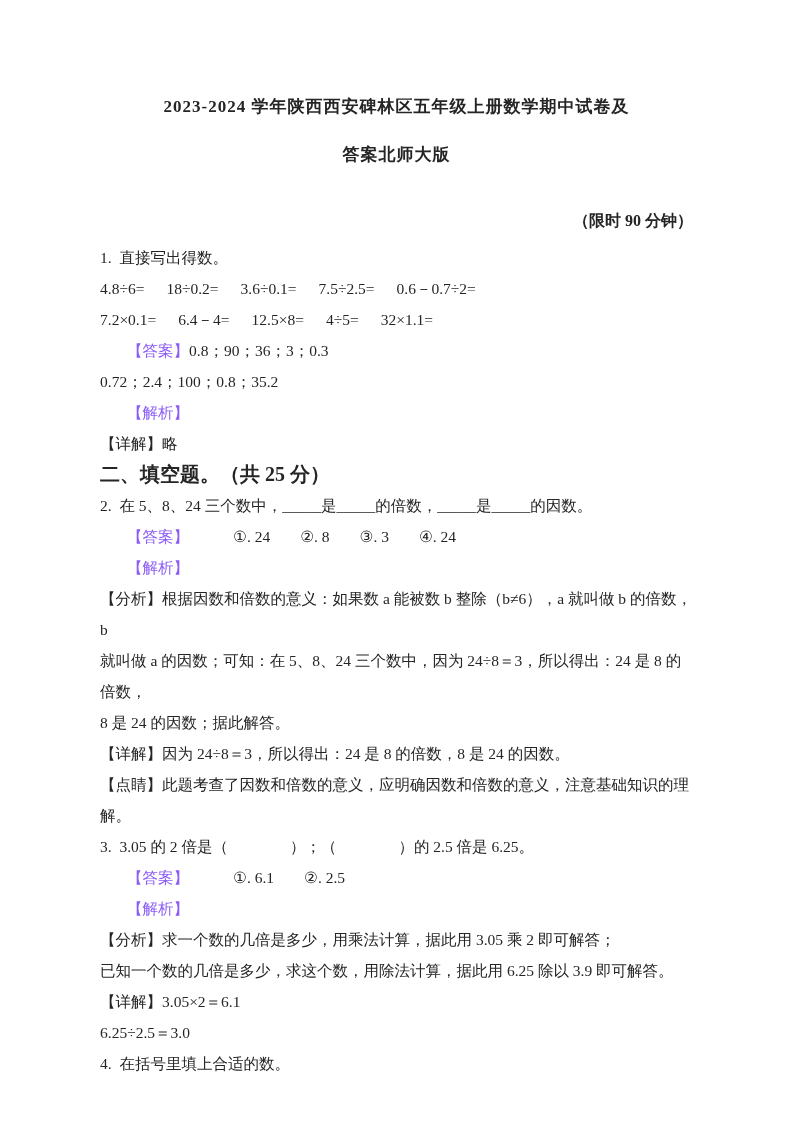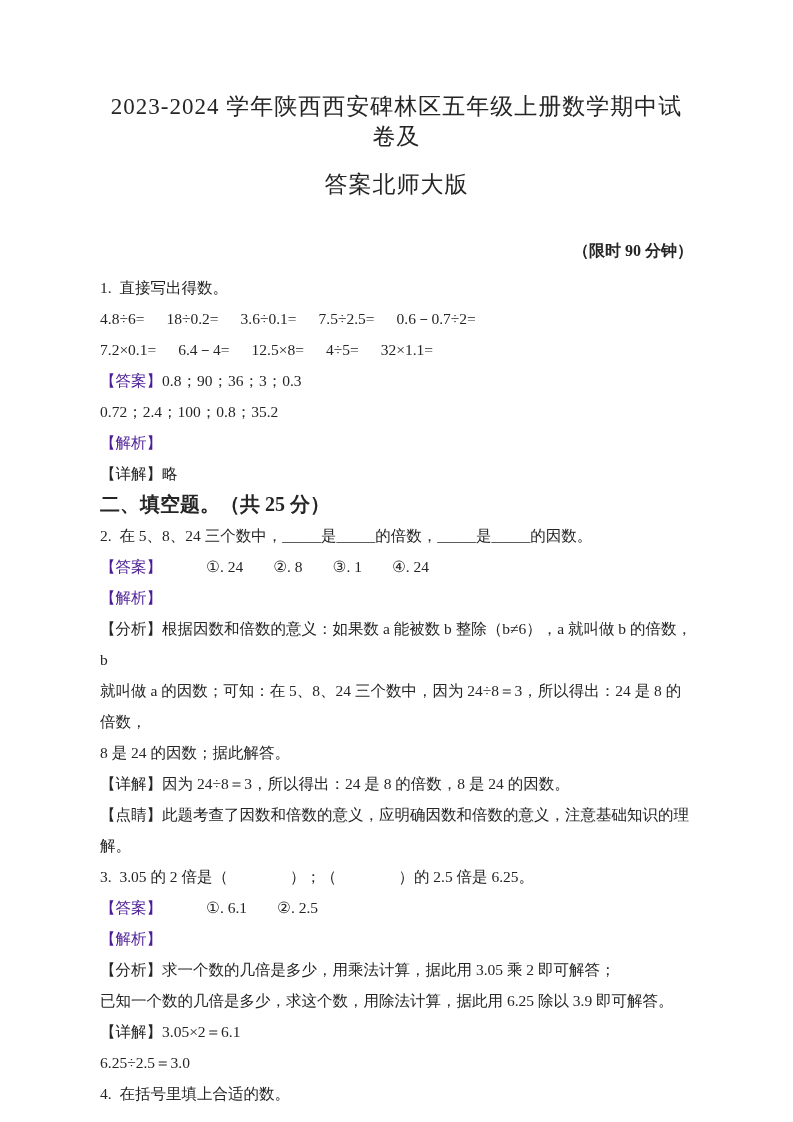--- a/index.html
+++ b/index.html
@@ -7,43 +7,43 @@
     position: relative;
     width: 793px;
     height: 1122px;
     background: #ffffff;
     overflow: hidden;
     font-family: "Liberation Serif", "DejaVu Serif", serif;
     color: #252525;
   }
   .inner { padding: 92px 100px 0 100px; }
   .title {
-    font-size: 23px;
-    font-weight: normal;
+    font-size: 17px;
+    font-weight: bold;
     text-align: center;
     line-height: 30px;
     margin: 0;
     letter-spacing: 1px;
   }
   .title2 { margin-top: 18px; }
   .time-limit {
     font-size: 16px;
     font-weight: bold;
     text-align: right;
     line-height: 30px;
     margin: 36px 0 0 0;
   }
   .docbody { margin-top: 6px; font-size: 15.5px; }
   .line {
     margin: 0;
     line-height: 31px;
     white-space: pre-wrap;
   }
   .bold { font-weight: bold; font-size: 20px; }
-  .lbl-blue { color: #4c1d95; }
+  .lbl-blue { color: #8b5cf6; margin-left: 27px; }
   .eq-row { display: flex; gap: 22px; }
   .opts { margin-left: 44px; }
   .opt + .opt { margin-left: 30px; }
 </style>
 </head>
 <body>
 
 <div class="page">
   <div class="inner">
 
@@ -77,21 +77,21 @@
       <p class="line">0.72；2.4；100；0.8；35.2</p>
 
       <p class="line"><span class="lbl-blue">【解析】</span></p>
 
       <p class="line"><span>【详解】</span><span>略</span></p>
 
       <p class="line bold">二、填空题。（共 25 分）</p>
 
       <p class="line">2.  在 5、8、24 三个数中，_____是_____的倍数，_____是_____的因数。</p>
 
-      <p class="line"><span class="lbl-blue">【答案】</span><span class="opts"><span class="opt">①. 24</span><span class="opt">②. 8</span><span class="opt">③. 1</span><span class="opt">④. 24</span></span></p>
+      <p class="line"><span class="lbl-blue">【答案】</span><span class="opts"><span class="opt">①. 24</span><span class="opt">②. 8</span><span class="opt">③. 3</span><span class="opt">④. 24</span></span></p>
 
       <p class="line"><span class="lbl-blue">【解析】</span></p>
 
       <p class="line">【分析】根据因数和倍数的意义：如果数 a 能被数 b 整除（b≠6），a 就叫做 b 的倍数，b</p>
       <p class="line">就叫做 a 的因数；可知：在 5、8、24 三个数中，因为 24÷8＝3，所以得出：24 是 8 的倍数，</p>
       <p class="line">8 是 24 的因数；据此解答。</p>
 
       <p class="line">【详解】因为 24÷8＝3，所以得出：24 是 8 的倍数，8 是 24 的因数。</p>
       <p class="line">【点睛】此题考查了因数和倍数的意义，应明确因数和倍数的意义，注意基础知识的理解。</p>
 

